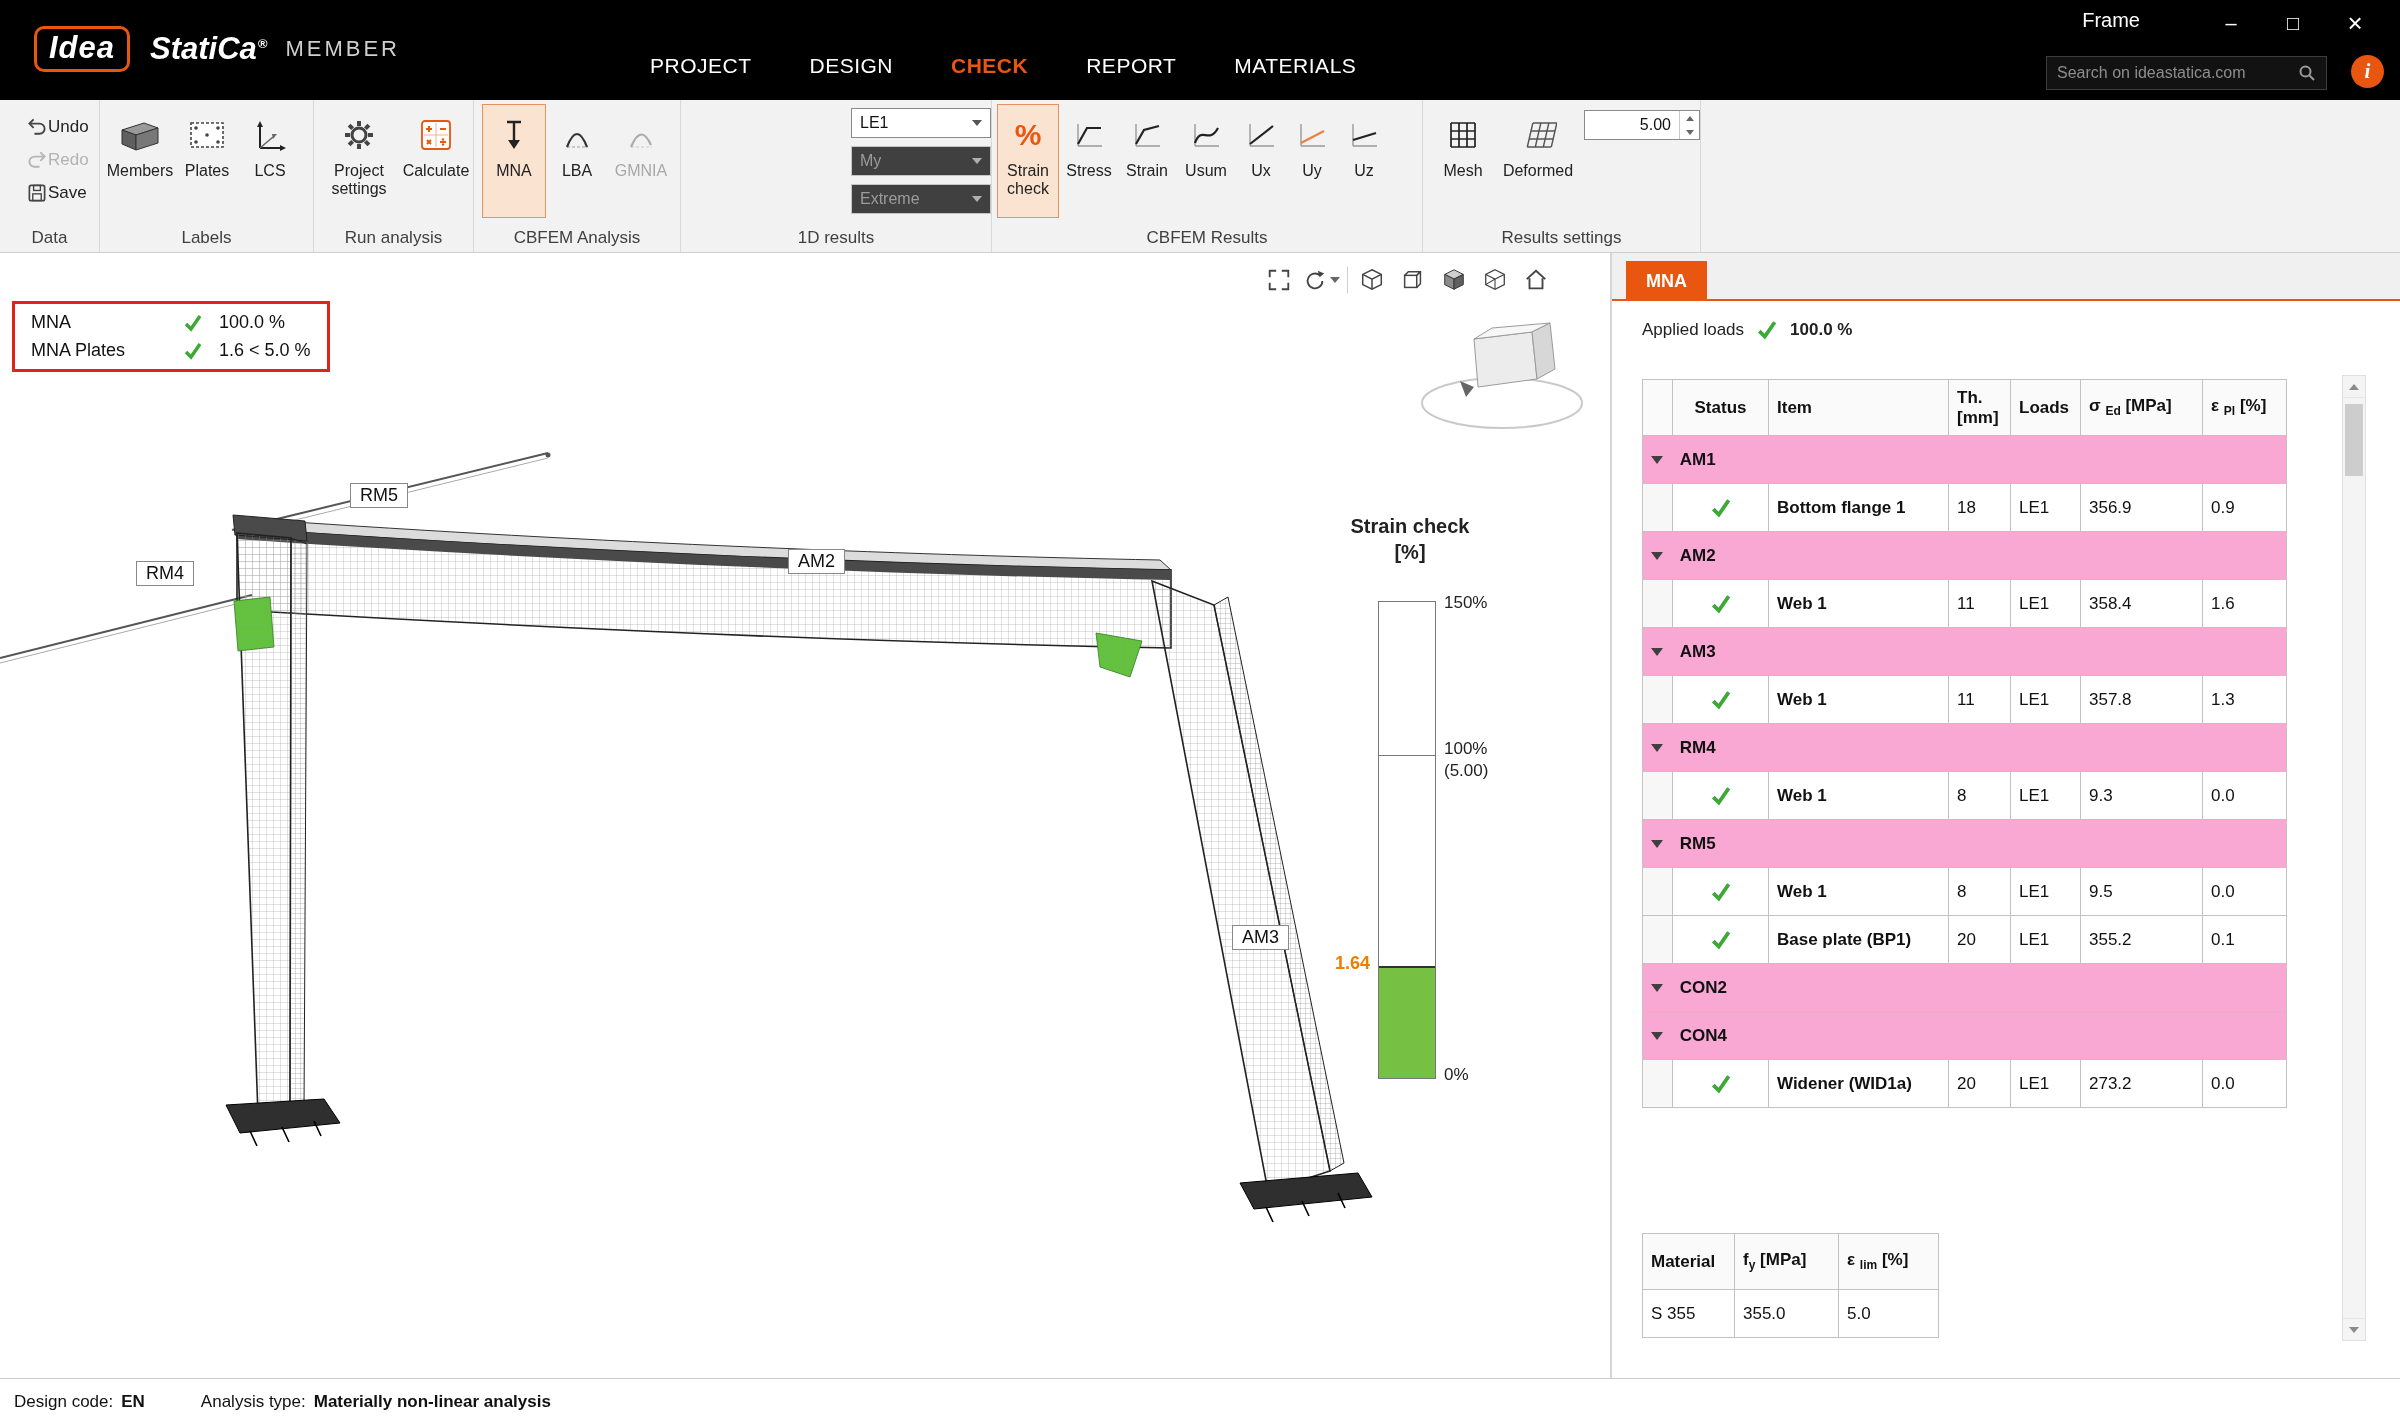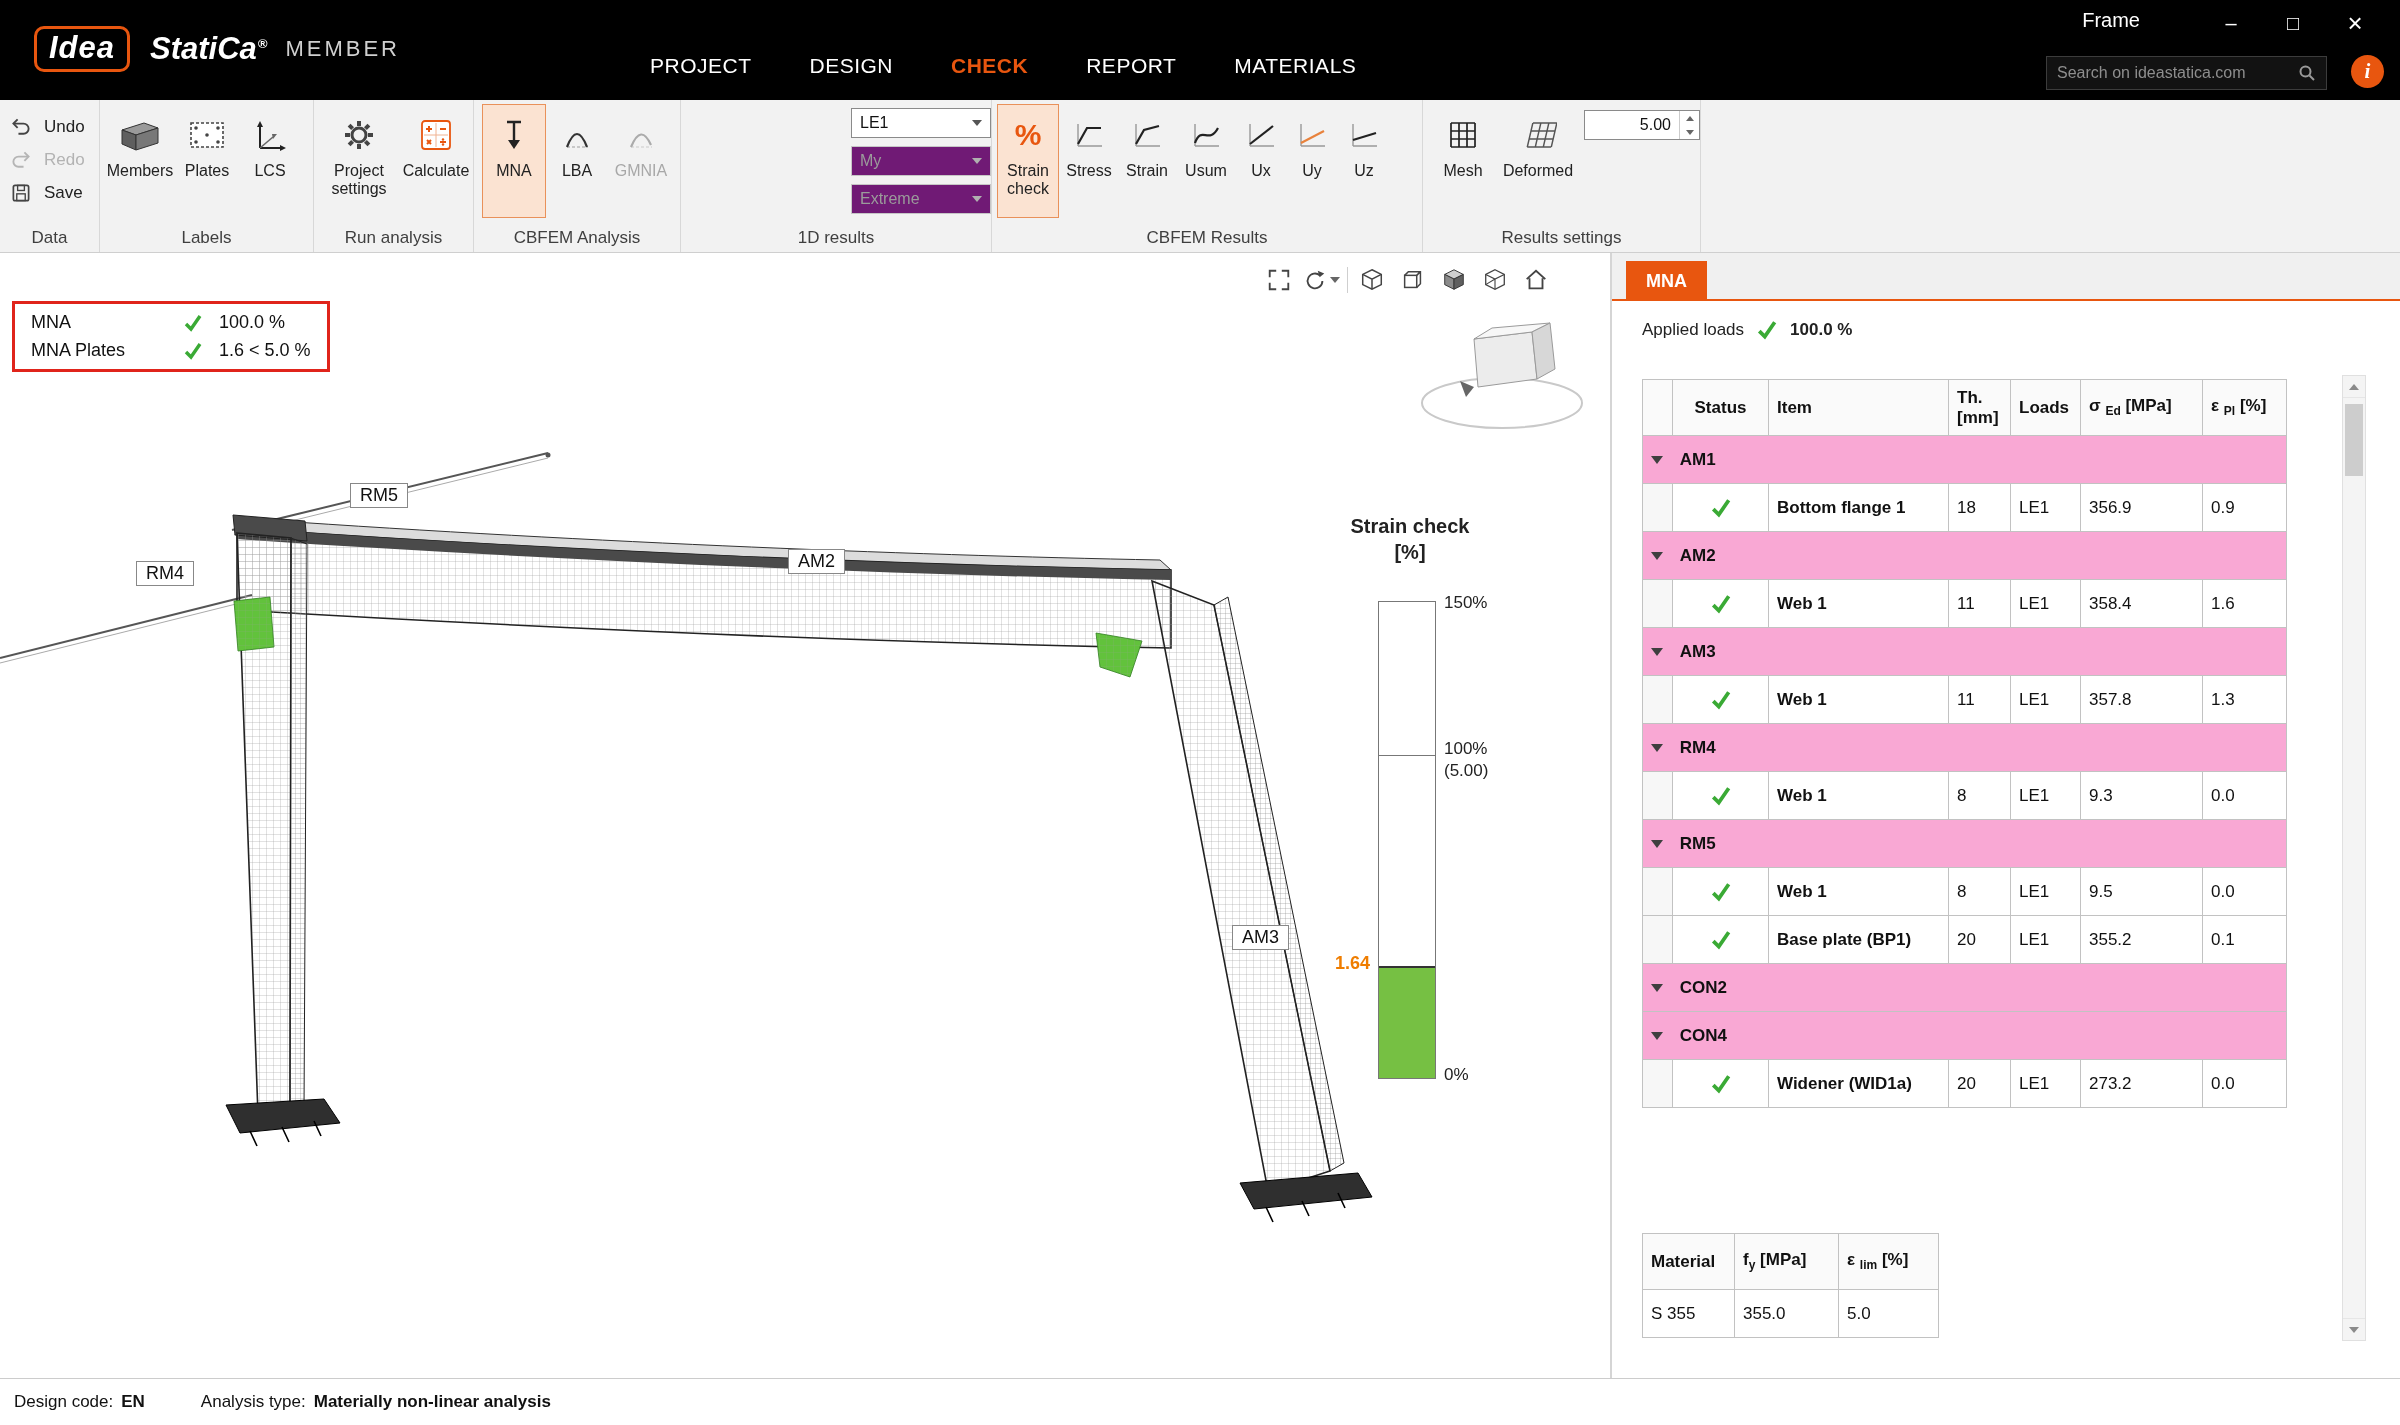--- a/index.html
+++ b/index.html
@@ -21,30 +21,30 @@
   .menu .tab{color:#fff;cursor:pointer;padding:4px 0}
   .menu .tab.active{color:#e8560f;font-weight:bold}
   .searchbox{position:absolute;right:73px;top:56px;width:281px;height:34px;background:#121212;border:1px solid #3c3c3c;display:flex;align-items:center;justify-content:space-between;padding:0 10px;color:#8e8e8e;font-size:16px;cursor:text}
   .info-btn{position:absolute;right:16px;top:55px;width:33px;height:33px;border-radius:50%;background:#e8560f;color:#fff;font-weight:bold;font-style:italic;font-size:21px;display:flex;align-items:center;justify-content:center;font-family:"Liberation Serif",serif;cursor:pointer}
 
   
   .ribbon{position:absolute;left:0;top:100px;width:2400px;height:153px;background:#f2f2f2;border-bottom:1px solid #cfcfcf;z-index:4}
   .rgroup{position:absolute;top:0;height:152px;border-right:1px solid #d8d8d8}
   .glabel{position:absolute;bottom:4px;left:0;right:0;text-align:center;font-size:17px;color:#3f3f3f;white-space:nowrap}
   .rowicons{padding-top:10px}
-  .smallrow{display:flex;align-items:center;gap:12px;height:33px;padding-left:10px;font-size:17px;color:#222;cursor:pointer}
+  .smallrow{display:flex;align-items:center;gap:0;height:33px;padding-left:26px;font-size:17px;color:#222;cursor:pointer}
   .smallrow.disabled{color:#b3b3b3}
   .bigrow{display:flex;align-items:flex-start;padding:4px 0 0 8px;gap:3px}
   .bigbtn{display:flex;flex-direction:column;align-items:center;padding-top:8px;width:64px;min-height:114px;font-size:16px;color:#222;text-align:center;cursor:pointer;border:1px solid transparent;gap:5px}
   .bigbtn .bicon{height:44px;display:flex;align-items:center;justify-content:center}
   .bigbtn .blabel{line-height:1.12}
   .bigbtn.selected{background:#fbe3d2;border:1px solid #e9915a}
   .bigbtn.disabled{color:#a8a8a8}
   .combo{width:140px;height:30px;background:#fff;border:1px solid #8a8a8a;display:flex;align-items:center;justify-content:space-between;padding:0 8px;font-size:16px;color:#111;cursor:pointer}
-  .combo.disabled{color:#9b9b9b;border-color:#c6c6c6;background:#701a75}
+  .combo.disabled{color:#9b9b9b;border-color:#c6c6c6;background:#404040}
   .tri-down{width:0;height:0;border-left:5px solid transparent;border-right:5px solid transparent;border-top:6px solid #555}
   .combo.disabled .tri-down{border-top-color:#b0b0b0}
   .combo-stack{position:absolute;left:170px;top:8px;display:flex;flex-direction:column;gap:8px}
   .spinner{position:absolute;left:161px;top:10px;width:116px;height:30px;background:#fff;border:1px solid #8a8a8a;display:flex;align-items:stretch;cursor:text}
   .spinner .val{flex:1;text-align:right;padding:5px 8px 0 0;font-size:16px}
   .spin-btns{width:20px;border-left:1px solid #ccc;display:flex;flex-direction:column}
   .spin-btns div{flex:1;display:flex;align-items:center;justify-content:center;cursor:pointer}
   .tri-up-s{width:0;height:0;border-left:4px solid transparent;border-right:4px solid transparent;border-bottom:5px solid #666}
   .tri-dn-s{width:0;height:0;border-left:4px solid transparent;border-right:4px solid transparent;border-top:5px solid #666}
   .pct-icon{font-size:30px;font-weight:bold;color:#e8560f;line-height:1}

